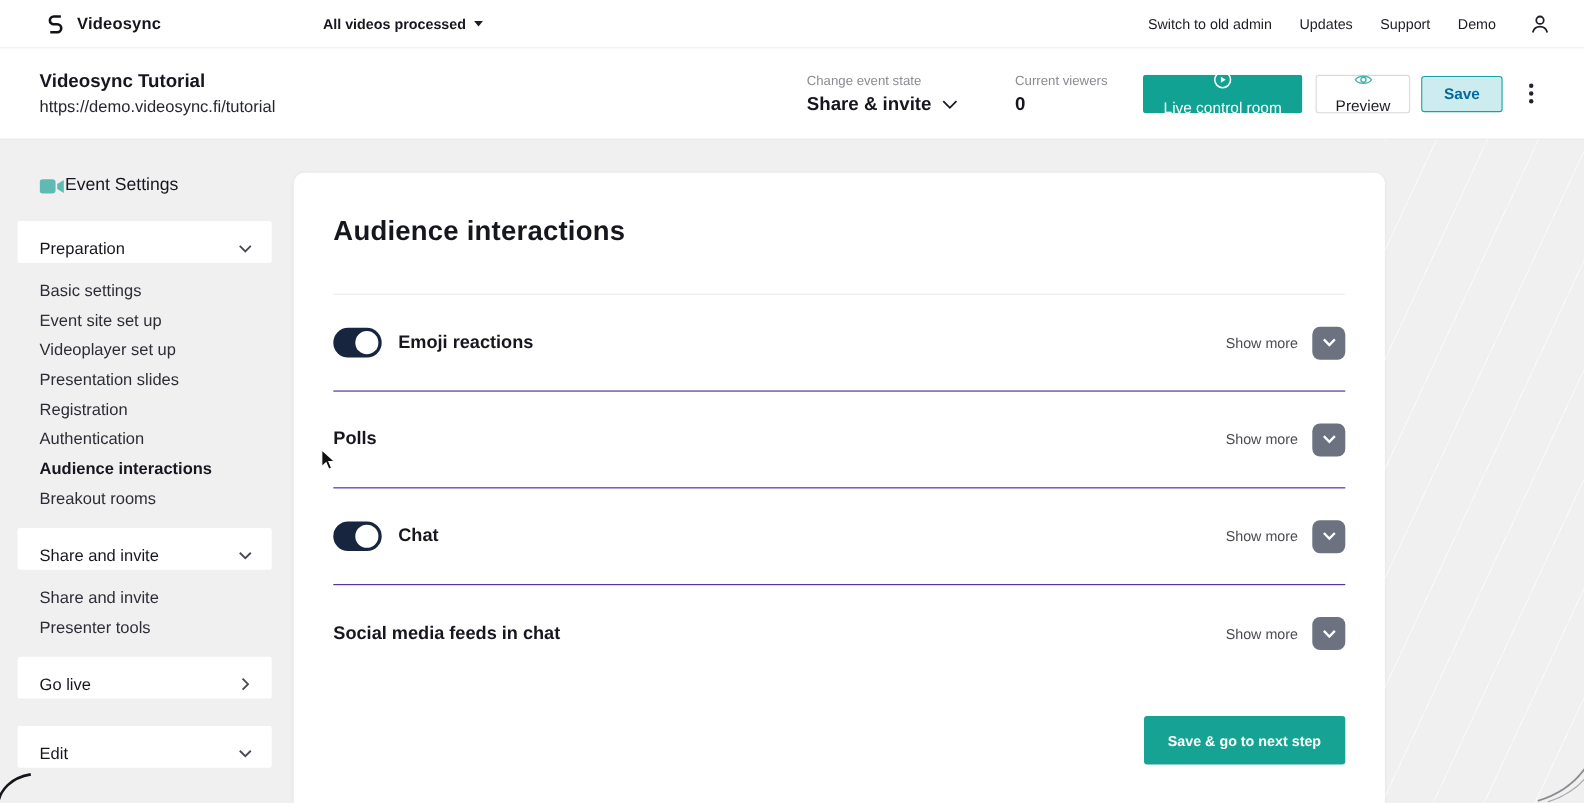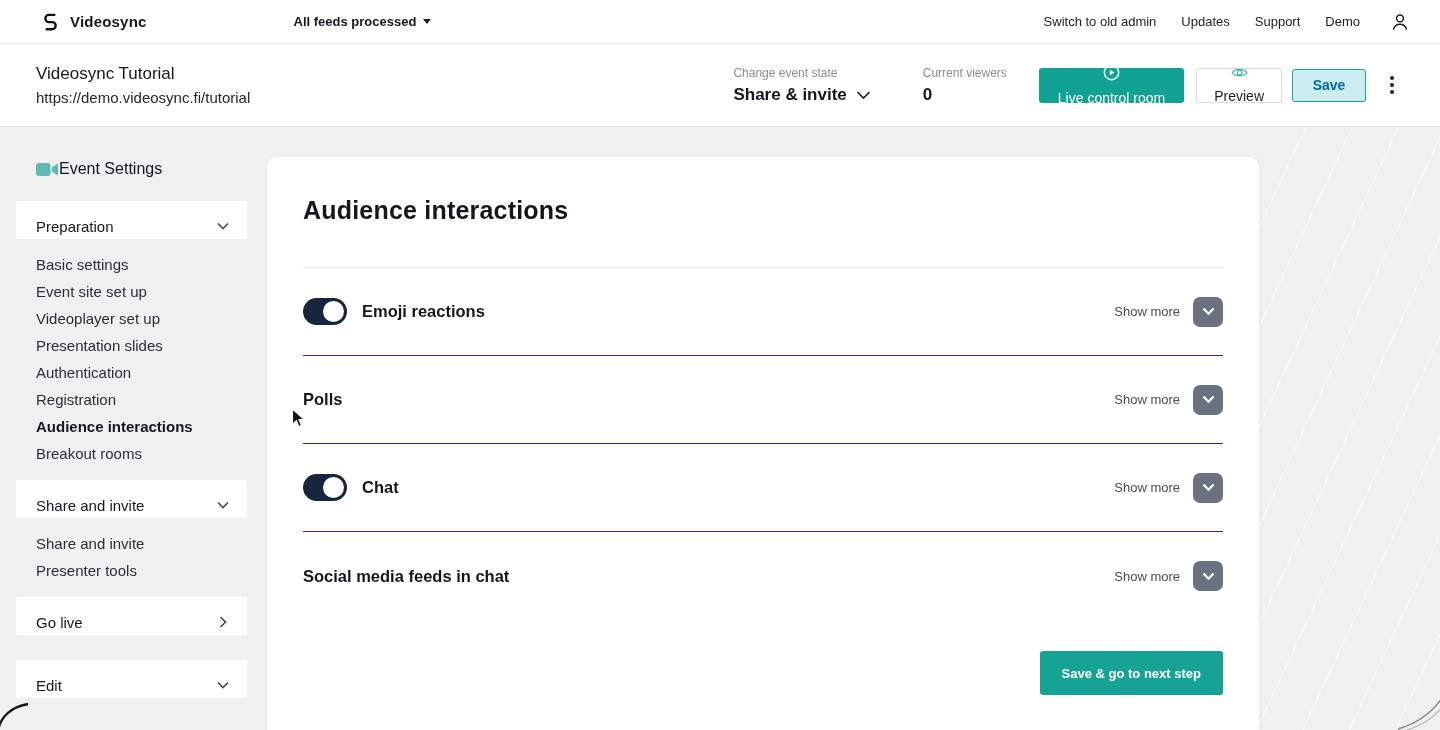--- a/index.html
+++ b/index.html
@@ -14,21 +14,21 @@
   .logo-text { font-size:15px; font-weight:700; letter-spacing:.2px; }
   .videos-dd { margin-left:147px; display:flex; align-items:center; gap:7px; font-size:13px; font-weight:700; cursor:pointer; }
   .caret-down { width:0; height:0; border-left:4px solid transparent; border-right:4px solid transparent; border-top:5px solid #1d1d26; }
   .top-links { margin-left:auto; display:flex; align-items:center; gap:25px; }
   .top-link { font-size:13px; color:#1d1d26; cursor:pointer; white-space:nowrap; }
   .avatar { margin-left:30px; display:flex; align-items:center; cursor:pointer; }
 
   
   .header { position:absolute; left:0; top:44px; width:1440px; height:83px; background:#fff;
             border-bottom:1px solid #e5e5e7; display:flex; align-items:center; padding:0 40px 0 36px; }
-  .event-title { font-size:17px; font-weight:400; margin-bottom:5px; }
+  .event-title { font-size:17px; font-weight:700; margin-bottom:5px; }
   .event-url { font-size:15px; color:#26262e; }
   .header-right { margin-left:auto; display:flex; align-items:center; }
   .mini-label { font-size:12px; color:#8b8b92; margin-bottom:5px; }
   .state-block { margin-right:52px; }
   .state-value { display:flex; align-items:center; gap:9px; font-size:17px; font-weight:700; cursor:pointer; }
   .viewers-block { margin-right:32px; min-width:78px; }
   .viewers-value { font-size:17px; font-weight:700; }
   .btn { display:flex; align-items:center; justify-content:center; gap:9px; border-radius:3px;
          font-size:14px; cursor:pointer; border:1px solid transparent;flex-direction:column; }
   .btn-live { height:35px; padding:0 18px; background:#12a294; color:#fff; margin-right:12px; }
@@ -81,21 +81,21 @@
   <div class="topbar">
     <div class="logo">
       <span style="display:flex;">
         <svg width="21" height="21" viewBox="0 0 24 24">
             <path d="M17.5 4.5 H10.2 a4.1 4.1 0 0 0 0 8.2 h3.6 a4.1 4.1 0 0 1 0 8.2 H6.5" stroke="#121218" stroke-width="2.7" fill="none" stroke-linecap="butt"></path>
           </svg>
       </span>
       <span class="logo-text">Videosync</span>
     </div>
     <div class="videos-dd">
-      <span>All feeds processed</span>
+      <span>All videos processed</span>
       <span class="caret-down"></span>
     </div>
     <div class="top-links">
 
     <span class="top-link">Switch to old admin</span>
         <span class="top-link">Updates</span>
         <span class="top-link">Support</span>
         <span class="top-link">Demo</span>
       </div>
     <div class="avatar">
@@ -182,23 +182,23 @@
           <div class="sb-items">
 
               <div class="sb-item">Basic settings</div>
 
               <div class="sb-item">Event site set up</div>
 
               <div class="sb-item">Videoplayer set up</div>
 
               <div class="sb-item">Presentation slides</div>
 
+              <div class="sb-item">Registration</div>
+
               <div class="sb-item">Authentication</div>
-
-              <div class="sb-item">Registration</div>
 
               <div class="sb-item active">Audience interactions</div>
 
 
               <div class="sb-item">Breakout rooms</div>
             </div>
         </div>
 
         <div>
           <div class="sb-section-box">

